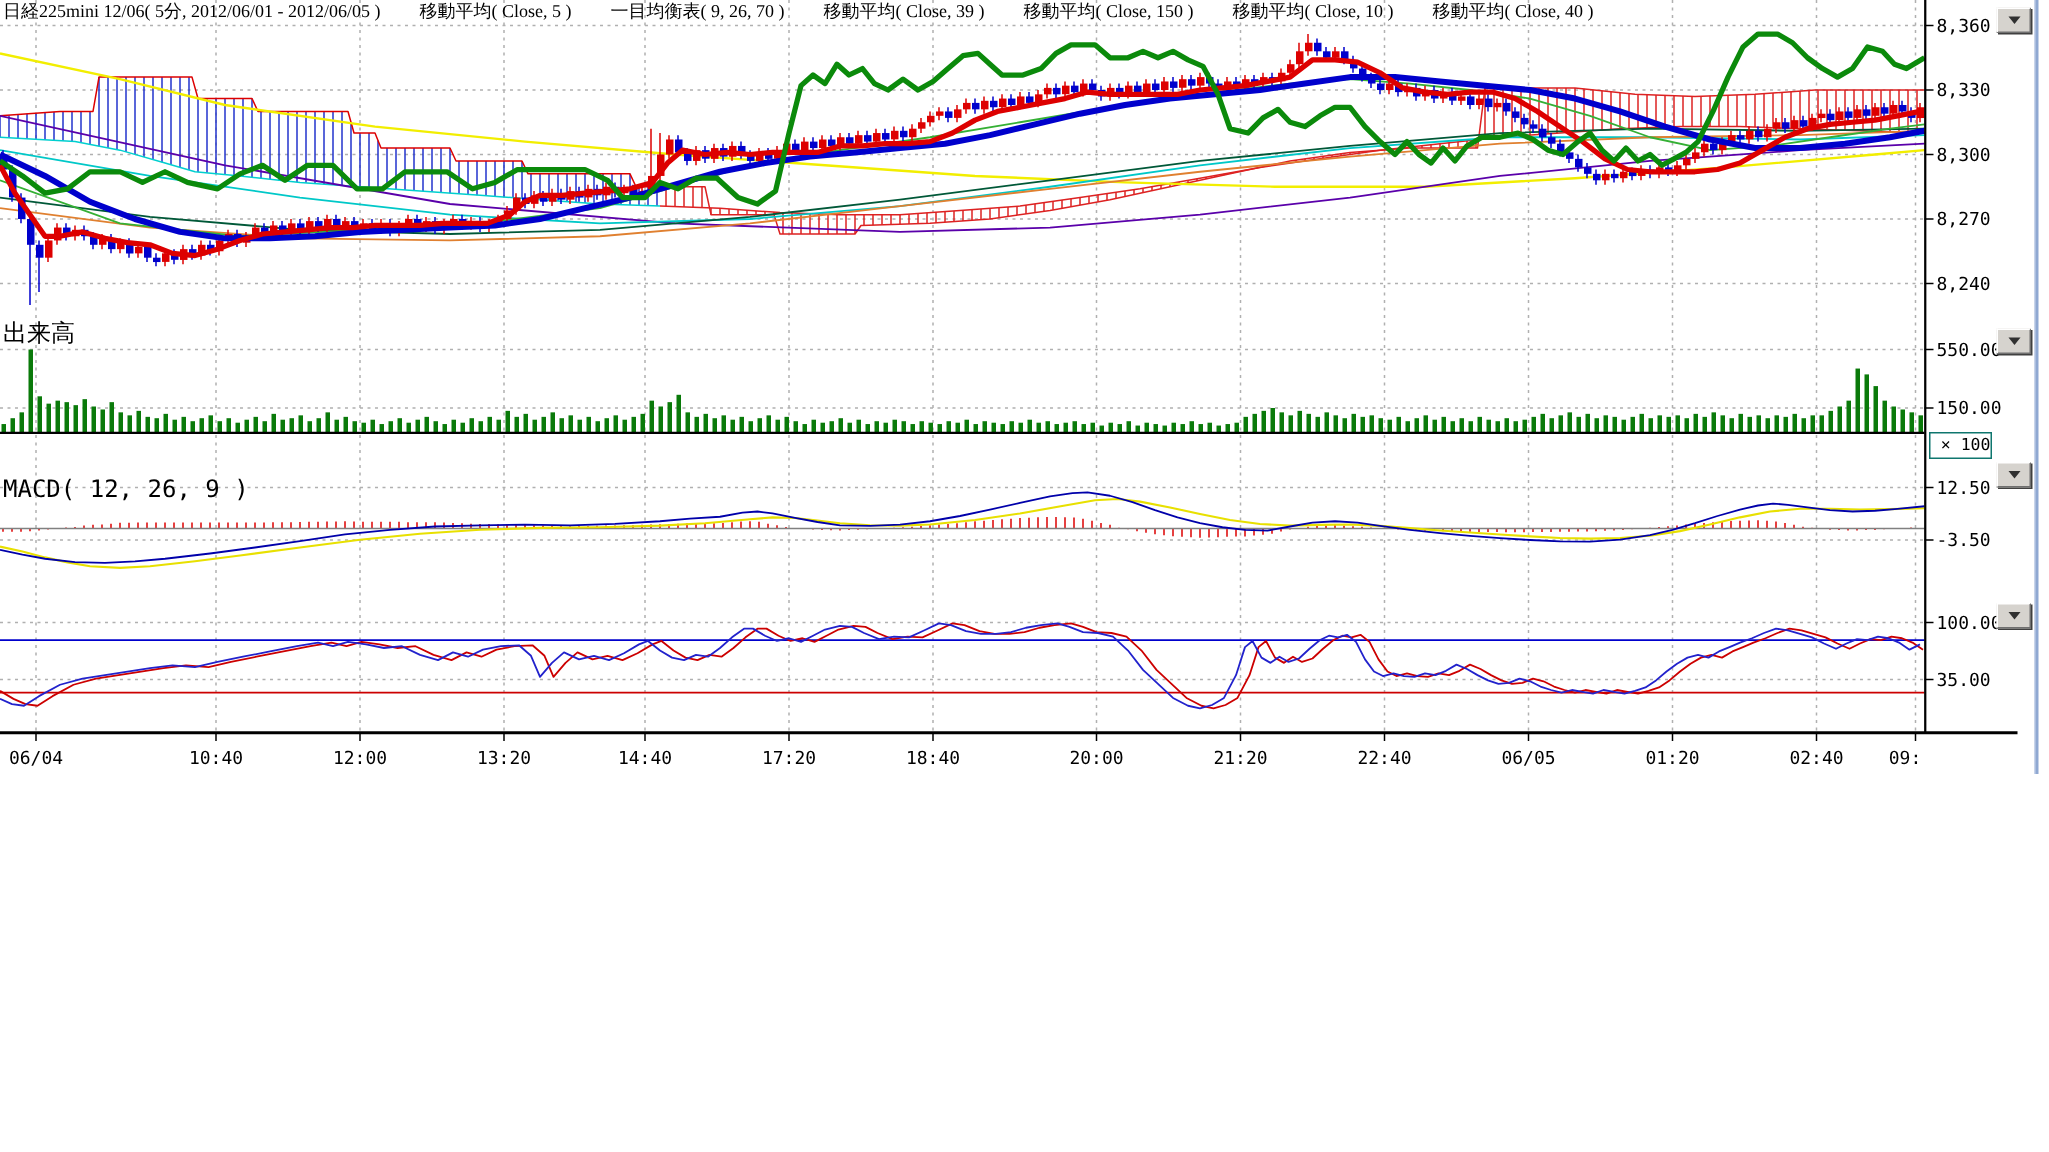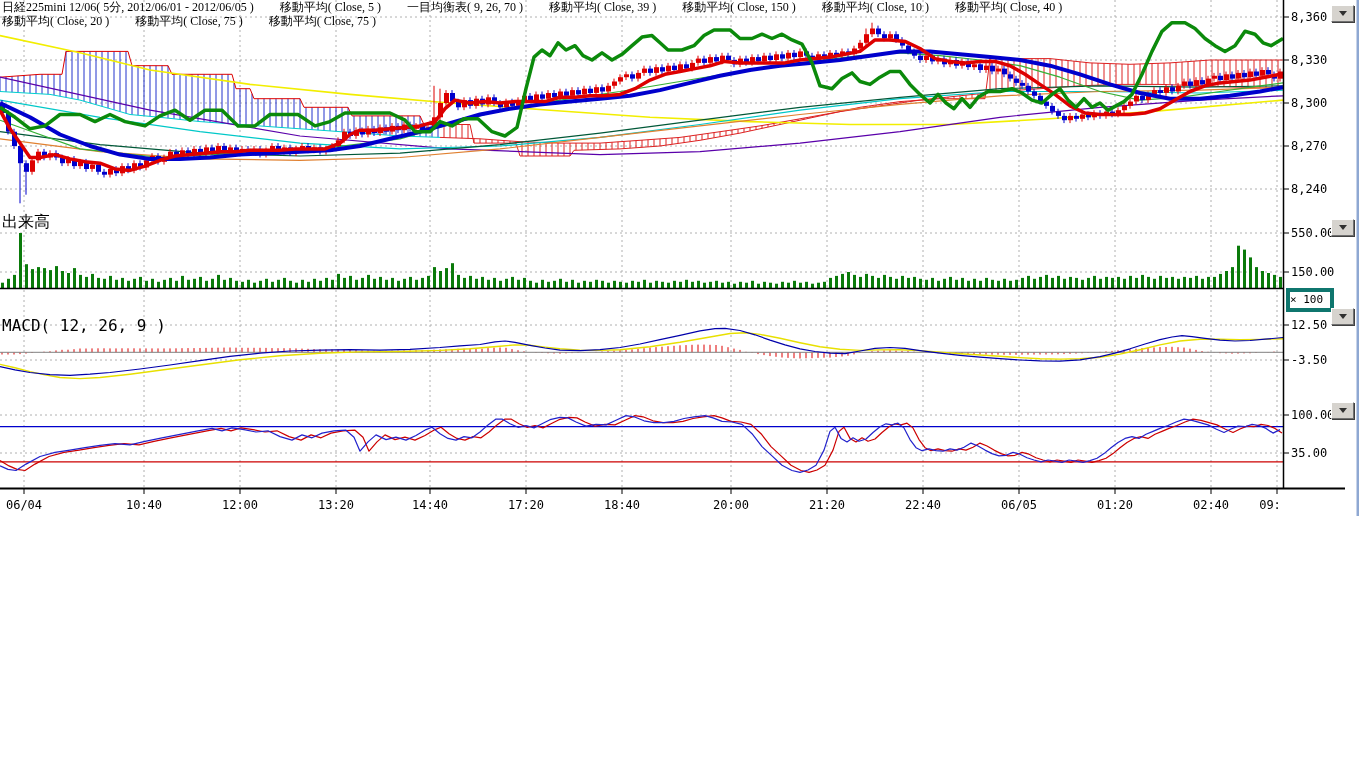--- a/index.html
+++ b/index.html
@@ -3,22 +3,22 @@
 <meta charset="utf-8">
 <style>
   html,body{margin:0;padding:0;background:#fff;}
   .screen{position:relative;width:1366px;height:768px;background:#fff;overflow:hidden;
           font-family:"DejaVu Sans Mono","Liberation Mono",monospace;}
   #chart{position:absolute;left:0;top:0;}
   .hdr{position:absolute;left:2px;white-space:nowrap;font-size:12px;color:#000;line-height:14px;}
   .hdr span{margin-right:26px;font-family:Liberation Serif, serif;}
   .l1{top:0;} .l2{top:14px;}
   .plabel{position:absolute;left:2px;font-size:16px;color:#000;background:transparent;white-space:nowrap;}
-  .badge{position:absolute;left:1286px;top:288px;width:40px;height:16px;border:4px solid #0f766e;
-         font-size:11px;line-height:16px;text-align:left;background:#fff;}
+  .badge{position:absolute;left:1286px;top:288px;width:40px;height:16px;border:1px solid #0f766e;
+         font-size:11px;line-height:16px;text-align:right;background:#fff;}
   .ddbtn{position:absolute;left:1331px;width:21px;height:15px;background:#d6d3ce;
          border:1px solid;border-color:#ffffff #707070 #707070 #ffffff;box-shadow:1px 1px 0 #404040;
          display:flex;align-items:center;justify-content:center;cursor:pointer;}
   .tri{width:0;height:0;border-left:4px solid transparent;border-right:4px solid transparent;
        border-top:5px solid #303030;}
   .edge{position:absolute;left:1356px;top:0;width:2px;height:516px;background:#8fa8d2;
         border-left:1px solid #c8d4ea;}
 </style>
 </head>
 <body>
@@ -1411,23 +1411,20 @@
         <text x="1019" y="509" font-size="12" font-family="DejaVu Sans Mono, Liberation Mono, monospace" fill="#000" text-anchor="middle">06/05</text>
         <text x="1115" y="509" font-size="12" font-family="DejaVu Sans Mono, Liberation Mono, monospace" fill="#000" text-anchor="middle">01:20</text>
         <text x="1211" y="509" font-size="12" font-family="DejaVu Sans Mono, Liberation Mono, monospace" fill="#000" text-anchor="middle">02:40</text>
         <text x="1270" y="509" font-size="12" font-family="DejaVu Sans Mono, Liberation Mono, monospace" fill="#000" text-anchor="middle">09:</text>
       </g>
     </svg>
 
   <div class="hdr l1">
     <span>日経225mini 12/06( 5分, 2012/06/01 - 2012/06/05 )</span><span>移動平均( Close, 5 )</span><span>一目均衡表( 9, 26, 70 )</span><span>移動平均( Close, 39 )</span><span>移動平均( Close, 150 )</span><span>移動平均( Close, 10 )</span><span>移動平均( Close, 40 )</span>
   </div>
-  <div class="hdr l2">
-    <span>移動平均( Close, 20 )</span><span>移動平均( Close, 75 )</span><span>移動平均( Close, 75 )</span>
-  </div>
 
   <div class="plabel" style="top:212px;">出来高</div>
   <div class="plabel" style="top:316px;">MACD( 12, 26, 9 )</div>
 
   <div class="badge">× 100</div>
 
   <div class="ddbtn" style="top:5px;">
       <span class="tri"></span>
     </div>
   <div class="ddbtn" style="top:219px;">

